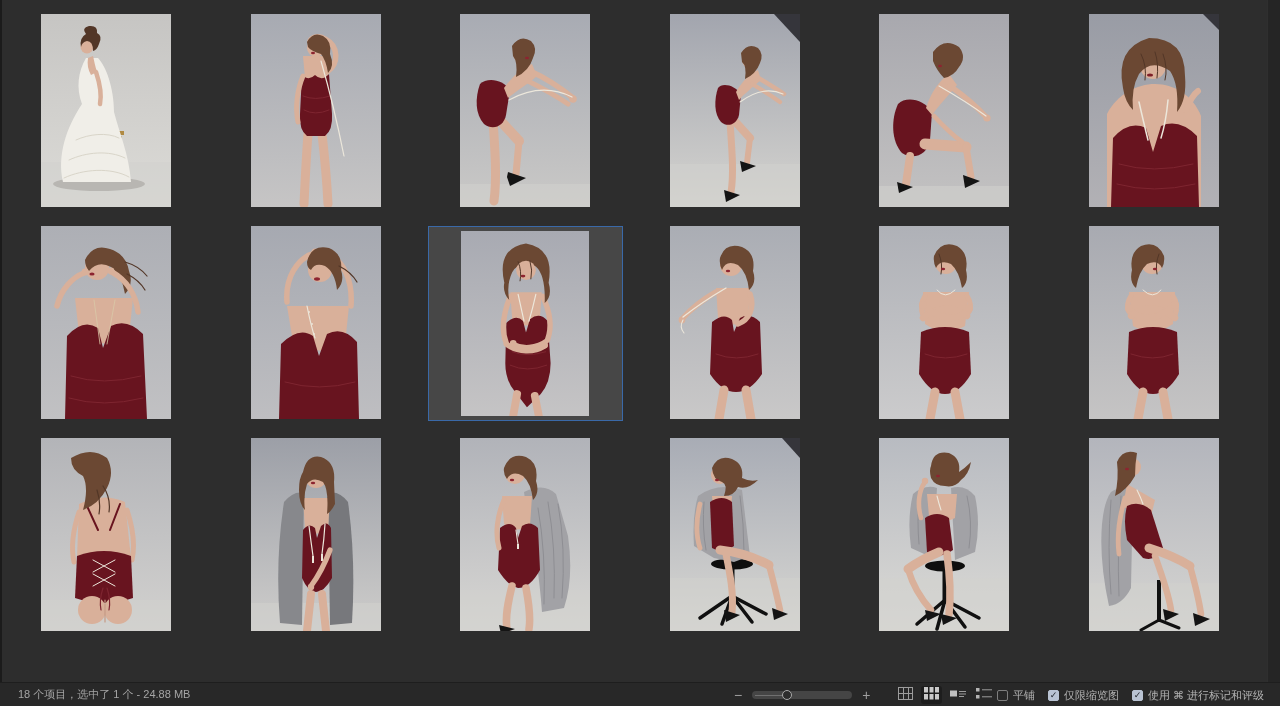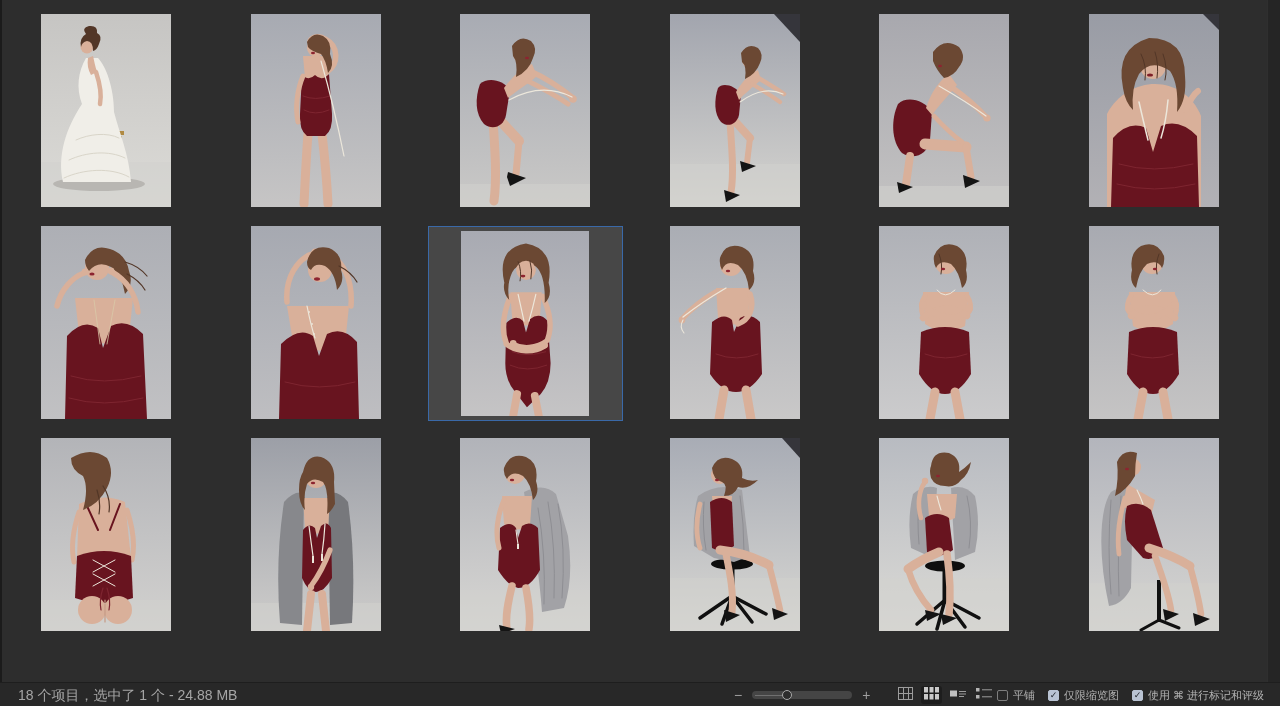--- a/index.html
+++ b/index.html
@@ -8,21 +8,21 @@
   .content{position:absolute;left:0;top:0;width:1280px;height:682px;background:#2d2d2d;overflow:hidden;}
   .left-edge{position:absolute;left:0;top:0;width:2px;height:682px;background:#1b1b1b;}
   .scroll-gutter{position:absolute;right:0;top:0;width:13px;height:682px;background:#252525;border-left:1px solid #2f2f2f;box-sizing:border-box;}
   .cell{position:absolute;width:194px;height:197px;}
   .cell .thumb{position:absolute;left:32px;top:0;width:130px;height:193px;}
   .cell.selected{background:#474747;border:1px solid #3a69a8;box-sizing:border-box;width:195px;height:195px;}
   .cell.selected .thumb{left:32px;top:4px;width:128px;height:185px;}
   .thumb svg{display:block;width:100%;height:100%;}
 
   .statusbar{position:absolute;left:0;bottom:0;width:1280px;height:24px;background:#282828;border-top:1px solid #1e1e1e;box-sizing:border-box;}
-  .status-text{position:absolute;left:18px;top:4px;font-size:14px;color:#a5a5a5;white-space:nowrap;}
+  .status-text{position:absolute;left:18px;top:4px;font-size:11px;color:#a5a5a5;white-space:nowrap;}
   .zoomgrp{position:absolute;left:734px;top:0;height:24px;display:flex;align-items:center;gap:10px;color:#9f9f9f;}
   .zbtn{font-size:14px;line-height:1;color:#9f9f9f;}
   .slider{position:relative;width:100px;height:8px;background:#454545;border-radius:4px;}
   .slider .preline{position:absolute;left:3px;top:3.5px;height:1px;background:#707070;}
   .thumbdot{position:absolute;top:-1px;width:10px;height:10px;border-radius:50%;background:#2c2c2c;border:1px solid #a8a8a8;box-sizing:border-box;}
   .views{position:absolute;left:895px;top:3px;display:flex;gap:5px;}
   .vbtn{width:21px;height:18px;display:flex;align-items:center;justify-content:center;border-radius:3px;}
   .vbtn[data-selected="true"]{background:#1d1d1d;}
   .toggles{position:absolute;left:997px;top:0;height:24px;display:flex;align-items:center;gap:13px;}
   .tg{display:flex;align-items:center;gap:5px;font-size:11px;color:#b3b3b3;white-space:nowrap;}

